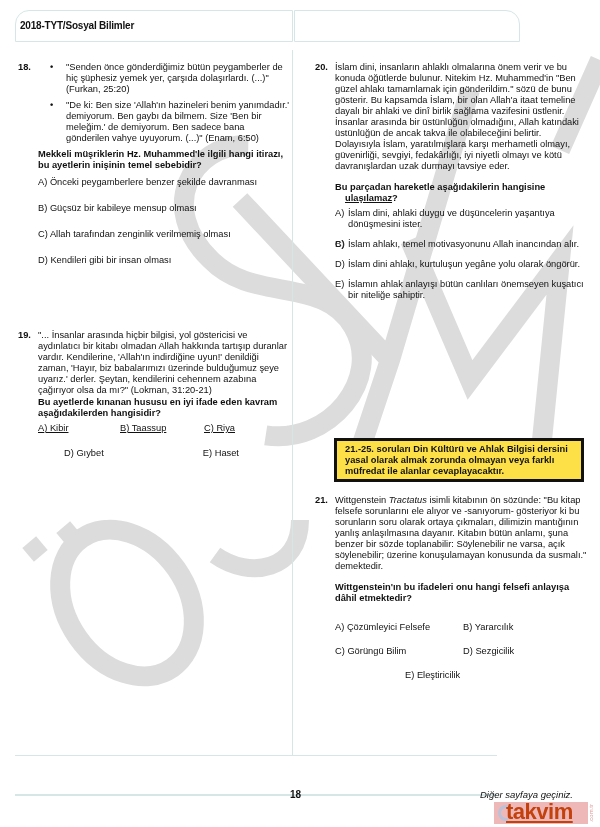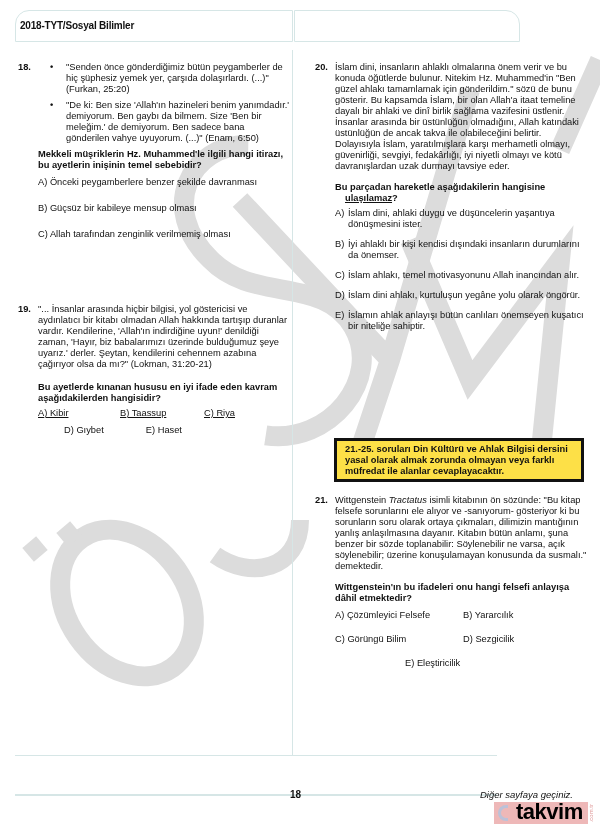--- a/index.html
+++ b/index.html
@@ -27,31 +27,31 @@
   .q-num { position: absolute; left: 0; top: 0; font-weight: bold; }
   .bullets { list-style: none; }
   .bullets li { position: relative; padding-left: 18px; margin-bottom: 5px; }
   .bullet-dot { position: absolute; left: 2px; top: 0; font-weight: bold; }
   .stem { font-weight: bold; margin-top: 6px; margin-bottom: 4px; }
   .stem u { text-decoration: underline; padding-left: 10px; }
   .opt { margin-bottom: 10px; }
   .opt-wrap { position: relative; padding-left: 13px; margin-bottom: 9px; }
   .opt-wrap .opt-letter { position: absolute; left: 0; top: 0; }
   .opts-grid { display: grid; grid-template-columns: 82px 84px 80px; row-gap: 14px; margin-top: 3px; text-decoration: underline; }
-  .opts-row2 { display: flex; gap: 42px; padding-left: 26px; margin-top: 6px; }
+  .opts-row2 { display: flex; gap: 99px; padding-left: 26px; margin-top: 14px; }
 
   .notice { position: absolute; z-index: 2; left: 334px; top: 438px; width: 250px; height: 44px;
     border: 3px solid #111; padding: 3px 8px; font-size: 9.3px; line-height: 11px; font-weight: bold; background: #fde047; }
 
   .page-number { position: absolute; z-index: 2; left: 290px; top: 789px; font-size: 10px; font-weight: bold; }
   .next-page { position: absolute; z-index: 2; left: 480px; top: 789px; font-size: 9.5px; font-style: italic; }
 
   .brand { position: absolute; z-index: 3; left: 488px; top: 802px; width: 106px; height: 22px; }
   .brand-box { position: absolute; left: 6px; top: 0; width: 94px; height: 22px; background: #e8a0a0; opacity: 0.75; }
-  .brand-text { position: absolute; left: 28px; top: -3px; font-size: 22px; font-weight: bold; color: #000000; letter-spacing: -0.5px; }
+  .brand-text { position: absolute; left: 18px; top: -3px; font-size: 22px; font-weight: bold; color: #c2410c; letter-spacing: -0.5px; text-decoration: underline; }
   .brand-tld { position: absolute; left: 100px; top: 2px; font-size: 6px; color: #e09a9a; writing-mode: vertical-rl; transform: rotate(180deg); }
   .brand-c { position: absolute; left: 10px; top: 3px; width: 10px; height: 16px; border: 3px solid #b0c4e0; border-right: none; border-radius: 8px 0 0 8px; opacity: .8; }
 </style>
 </head>
 <body>
 
 <svg class="watermark" viewBox="0 0 600 827">
   <g fill="none" stroke="#dcdcdc" stroke-width="20" stroke-linecap="butt">
 
     <ellipse cx="127" cy="603" rx="60" ry="79" transform="rotate(-35 127 603)"></ellipse>
@@ -87,26 +87,27 @@
       </li>
       <li>
         <span class="bullet-dot">•</span>
         <span>"De ki: Ben size 'Allah'ın hazineleri benim yanımdadır.' demiyorum. Ben gaybı da bilmem. Size 'Ben bir meleğim.' de demiyorum. Ben sadece bana gönderilen vahye uyuyorum. (...)" (Enam, 6:50)</span>
       </li>
     </ul>
     <div class="stem" style="margin-top:4px;">Mekkeli müşriklerin Hz. Muhammed'le ilgili hangi itirazı, bu ayetlerin inişinin temel sebebidir?</div>
     <div class="opt" style="margin-top:6px;margin-bottom:15px;">A) Önceki peygamberlere benzer şekilde davranması</div>
     <div class="opt" style="margin-bottom:15px;">B) Güçsüz bir kabileye mensup olması</div>
     <div class="opt" style="margin-bottom:15px;">C) Allah tarafından zenginlik verilmemiş olması</div>
+    <div class="opt" style="margin-bottom:15px;">D) Kendileri gibi bir insan olması</div>
   </div>
 
   <div class="q" style="margin-top:64px;">
     <span class="q-num">19.</span>
     <div>"... İnsanlar arasında hiçbir bilgisi, yol göstericisi ve aydınlatıcı bir kitabı olmadan Allah hakkında tartışıp duranlar vardır. Kendilerine, 'Allah'ın indirdiğine uyun!' denildiği zaman, 'Hayır, biz babalarımızı üzerinde bulduğumuz şeye uyarız.' derler. Şeytan, kendilerini cehennem azabına çağırıyor olsa da mı?" (Lokman, 31:20-21)</div>
-    <div class="stem" style="margin-top:12px;">Bu ayetlerde kınanan hususu en iyi ifade eden kavram aşağıdakilerden hangisidir?</div>
+    <div class="stem" style="margin-top:1px;">Bu ayetlerde kınanan hususu en iyi ifade eden kavram aşağıdakilerden hangisidir?</div>
     <div class="opts-grid">
       <span>A) Kibir</span>
       <span>B) Taassup</span>
       <span>C) Riya</span>
     </div>
     <div class="opts-row2">
       <span>D) Gıybet</span>
       <span>E) Haset</span>
     </div>
   </div>
@@ -118,21 +119,20 @@
     <div>İslam dini, insanların ahlaklı olmalarına önem verir ve bu konuda öğütlerde bulunur. Nitekim Hz. Muhammed'in "Ben güzel ahlakı tamamlamak için gönderildim." sözü de bunu gösterir. Bu kapsamda İslam, bir olan Allah'a itaat temeline dayalı bir ahlaki ve dinî birlik sağlama vazifesini üstlenir. İnsanlar arasında bir üstünlüğün olmadığını, Allah katındaki üstünlüğün de ancak takva ile olabileceğini belirtir. Dolayısıyla İslam, yaratılmışlara karşı merhametli olmayı, güvenirliği, sevgiyi, fedakârlığı, iyi niyetli olmayı ve kötü davranışlardan uzak durmayı tavsiye eder.</div>
     <div class="stem" style="margin-top:10px;">
       <span>Bu parçadan hareketle aşağıdakilerin hangisine </span><u>ulaşılamaz</u><span>?</span>
     </div>
     <div class="opt-wrap">
       <span class="opt-letter">A)</span>
       <span>İslam dini, ahlaki duygu ve düşüncelerin yaşantıya dönüşmesini ister.</span>
     </div>
     <div class="opt-wrap">
       <span class="opt-letter">B)</span>
-      <span>İyi ahlaklı bir kişi kendisi dışındaki insanların durumlarını da önemser.</span>
     </div>
     <div class="opt-wrap">
       <span class="opt-letter">C)</span>
       <span>İslam ahlakı, temel motivasyonunu Allah inancından alır.</span>
     </div>
     <div class="opt-wrap">
       <span class="opt-letter">D)</span>
       <span>İslam dini ahlakı, kurtuluşun yegâne yolu olarak öngörür.</span>
     </div>
     <div class="opt-wrap">
@@ -144,21 +144,21 @@
 
 <div class="notice"> 21.-25. soruları Din Kültürü ve Ahlak Bilgisi dersini yasal olarak almak zorunda olmayan veya farklı müfredat ile alanlar cevaplayacaktır.</div>
 
 <div class="col" style="left:315px; top:495px; width:272px;">
   <div class="q">
     <span class="q-num">21.</span>
     <div>
       <span>Wittgenstein </span><i>Tractatus</i><span> isimli kitabının ön sözünde: "Bu kitap felsefe sorunlarını ele alıyor ve -sanıyorum- gösteriyor ki bu sorunların soru olarak ortaya çıkmaları, dilimizin mantığının yanlış anlaşılmasına dayanır. Kitabın bütün anlamı, şuna benzer bir sözde toplanabilir: Söylenebilir ne varsa, açık söylenebilir; üzerine konuşulamayan konusunda da susmalı." demektedir.</span>
     </div>
     <div class="stem" style="margin-top:10px;">Wittgenstein'ın bu ifadeleri onu hangi felsefi anlayışa dâhil etmektedir?</div>
-    <div style="display:grid; grid-template-columns:128px 120px; row-gap:13px; margin-top:6px;">
+    <div style="display:grid; grid-template-columns:128px 120px; row-gap:13px; margin-top:18px;">
       <span>A) Çözümleyici Felsefe</span>
       <span>B) Yararcılık</span>
       <span>C) Görüngü Bilim</span>
       <span>D) Sezgicilik</span>
     </div>
     <div style="padding-left:70px; margin-top:13px;">
       <span>E) Eleştiricilik</span>
     </div>
   </div>
 </div>

